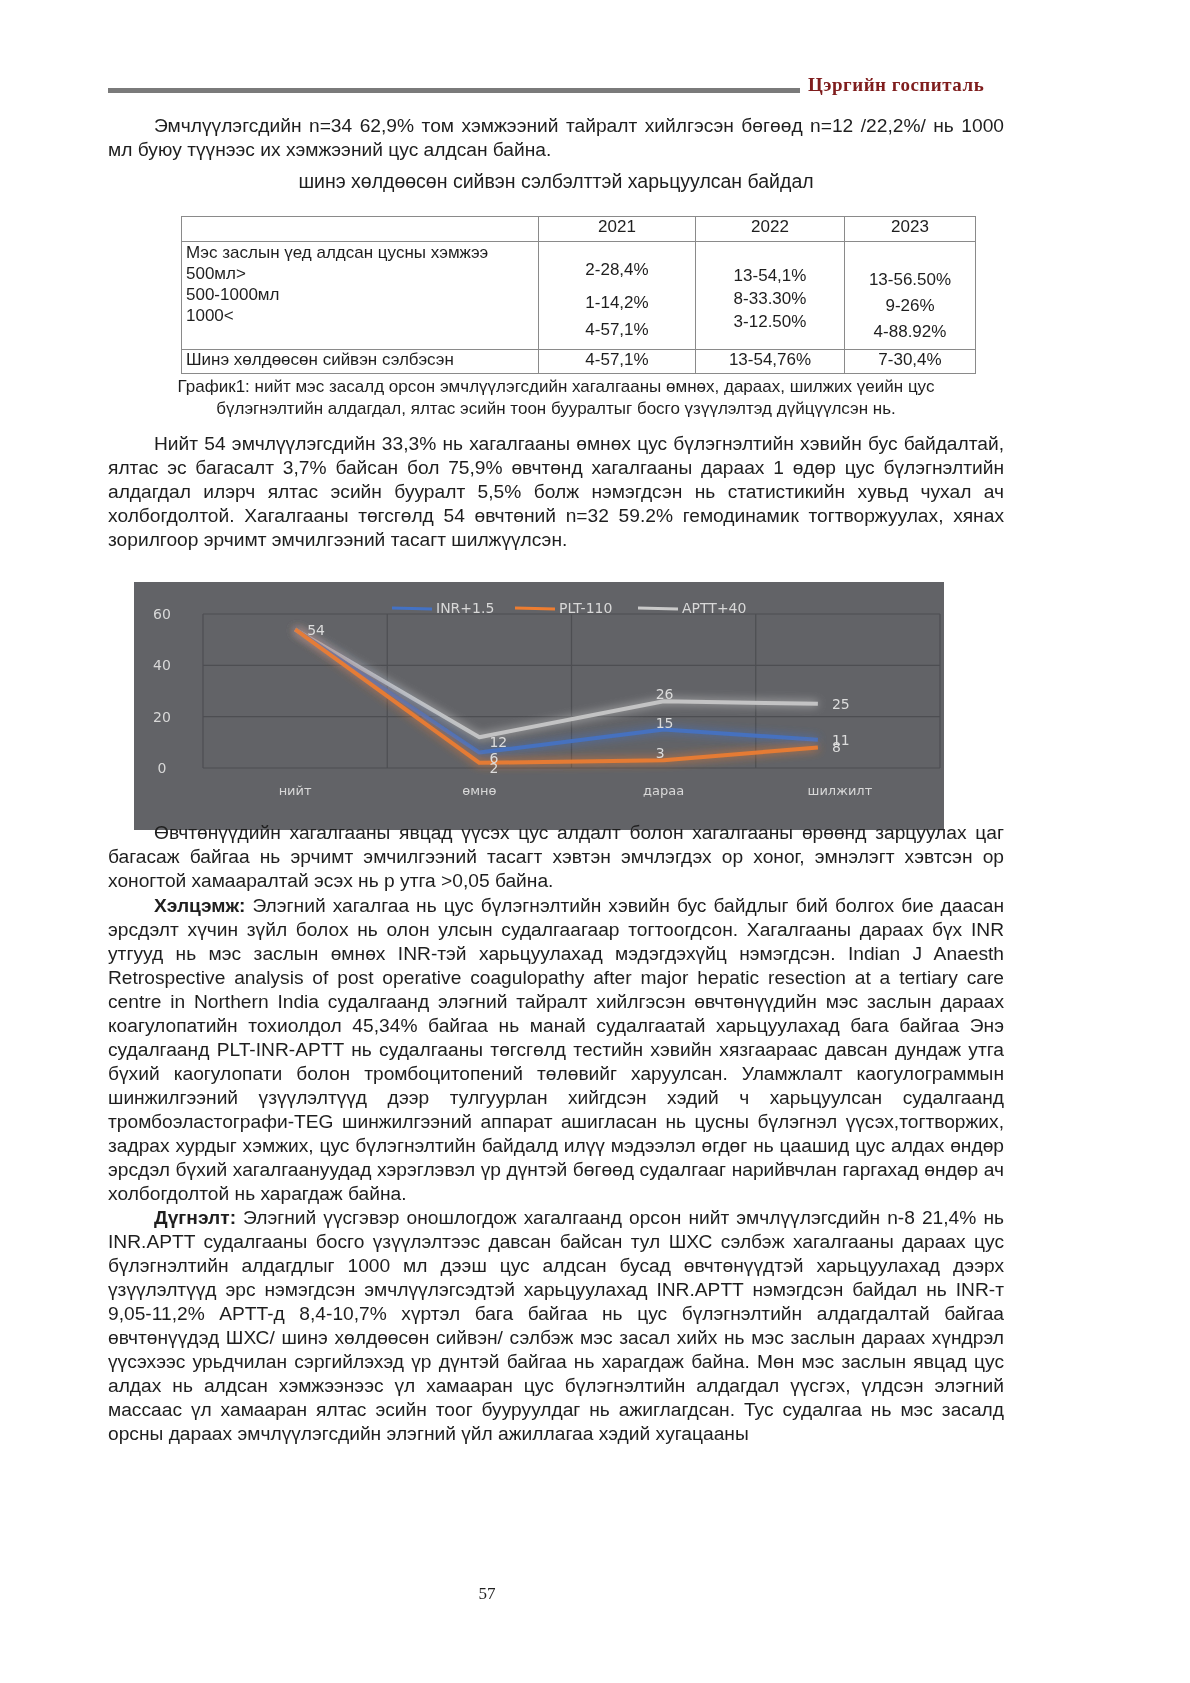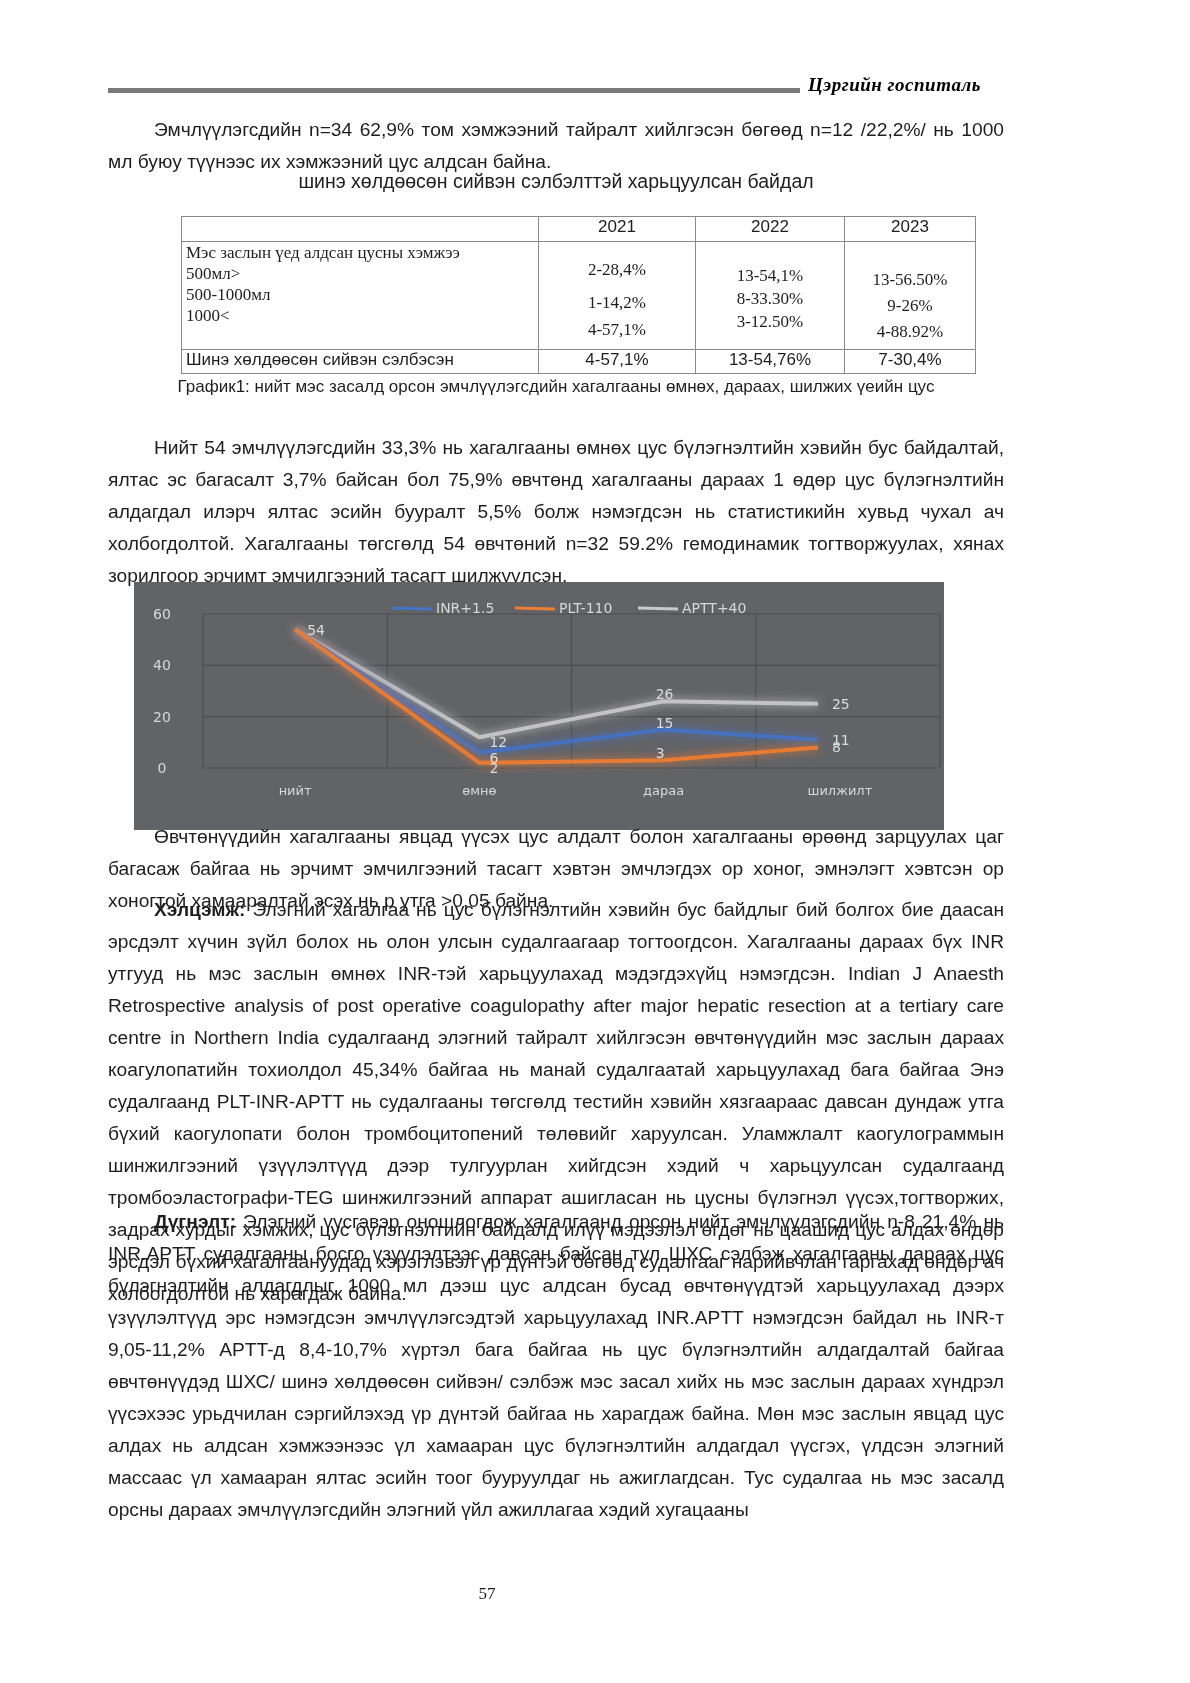--- a/index.html
+++ b/index.html
@@ -1,21 +1,21 @@
 <!DOCTYPE html>
 <html><head>
 <meta charset="utf-8">
 <style>
   html, body { margin:0; padding:0; background:#ffffff; }
   body { width:1190px; height:1683px; position:relative; overflow:hidden;
          font-family:"Liberation Sans", sans-serif; color:#1e1e1e; }
   .header-rule { position:absolute; left:108px; top:88px; width:692px; height:5px; background:#7a7a7a; }
   .header-title { position:absolute; left:808px; top:74px; font-family:"Liberation Serif", serif;
-                  font-style:italic; font-weight:bold; font-size:19px; letter-spacing:0.5px; color:#000000; }
-  .para { position:absolute; left:108px; width:896px; font-size:19.2px; line-height:32px;
+                  font-weight:bold; font-size:19px; letter-spacing:0.5px; color:#7f1d1d; }
+  .para { position:absolute; left:108px; width:896px; font-size:19.2px; line-height:24px;
           text-align:justify; font-stretch:condensed; }
   .para .ind { display:inline-block; width:46px; }
   .caption { position:absolute; left:108px; width:896px; text-align:center; font-size:19.5px; line-height:24px; }
   .caption-small { position:absolute; left:108px; width:896px; text-align:center; font-size:17px; line-height:22px; }
   table.dt { position:absolute; left:181px; top:216px; border-collapse:collapse; font-size:17px; }
   table.dt td { border:1px solid #8a8a8a; padding:0 4px; vertical-align:top; }
   table.dt td.c { text-align:center; }
   .chart { position:absolute; left:134px; top:582px; width:810px; height:248px; background:#626367; overflow:hidden; }
   .chart svg { position:absolute; left:0; top:0; }
   .bold { font-weight:bold; }
@@ -35,21 +35,21 @@
 </div>
 
 <table class="dt">
   <tbody>
       <tr style="height:25px;">
     <td style="width:348px;"></td>
     <td class="c" style="width:148px;">2021</td>
     <td class="c" style="width:140px;">2022</td>
     <td class="c" style="width:122px;">2023</td>
   </tr>
-  <tr style="height:108px;font-family:Liberation Serif, serif;">
+  <tr style="height:108px;">
     <td style="line-height:21px;">
       <div>Мэс заслын үед алдсан цусны хэмжээ</div>
       <div>500мл&gt;</div>
       <div>500-1000мл</div>
       <div>1000&lt;</div>
     </td>
     <td class="c" style="line-height:27px; padding-top:14px;">
       <div>2-28,4%</div>
       <div style="margin-top:6px;">1-14,2%</div>
       <div>4-57,1%</div>
@@ -69,20 +69,21 @@
     <td>Шинэ хөлдөөсөн сийвэн сэлбэсэн</td>
     <td class="c">4-57,1%</td>
     <td class="c">13-54,76%</td>
     <td class="c">7-30,4%</td>
   </tr>
 </tbody>
   </table>
 
 <div class="caption-small" style="top:376px;">
   <div>График1: нийт мэс засалд орсон эмчлүүлэгсдийн хагалгааны өмнөх, дараах, шилжих үеийн цус</div>
+  <div>бүлэгнэлтийн алдагдал, ялтас эсийн тоон бууралтыг босго үзүүлэлтэд дүйцүүлсэн нь.</div>
 </div>
 
 <div class="para" style="top:432px;"><span class="ind"></span><span>Нийт 54 эмчлүүлэгсдийн 33,3% нь хагалгааны өмнөх цус бүлэгнэлтийн хэвийн бус байдалтай, ялтас эс багасалт 3,7% байсан бол 75,9% өвчтөнд хагалгааны дараах 1 өдөр цус бүлэгнэлтийн алдагдал илэрч ялтас эсийн бууралт 5,5% болж нэмэгдсэн нь статистикийн хувьд чухал ач холбогдолтой. Хагалгааны төгсгөлд 54 өвчтөний n=32 59.2% гемодинамик тогтворжуулах, хянах зорилгоор эрчимт эмчилгээний тасагт шилжүүлсэн.</span></div>
 
 <div class="chart">
   <svg width="810" height="248" viewBox="0 0 810 248" id="chart-svg">
     <defs>
       <filter id="glow" x="-20%" y="-20%" width="140%" height="140%">
         <feGaussianBlur stdDeviation="5" result="b"></feGaussianBlur>
         <feMerge>

